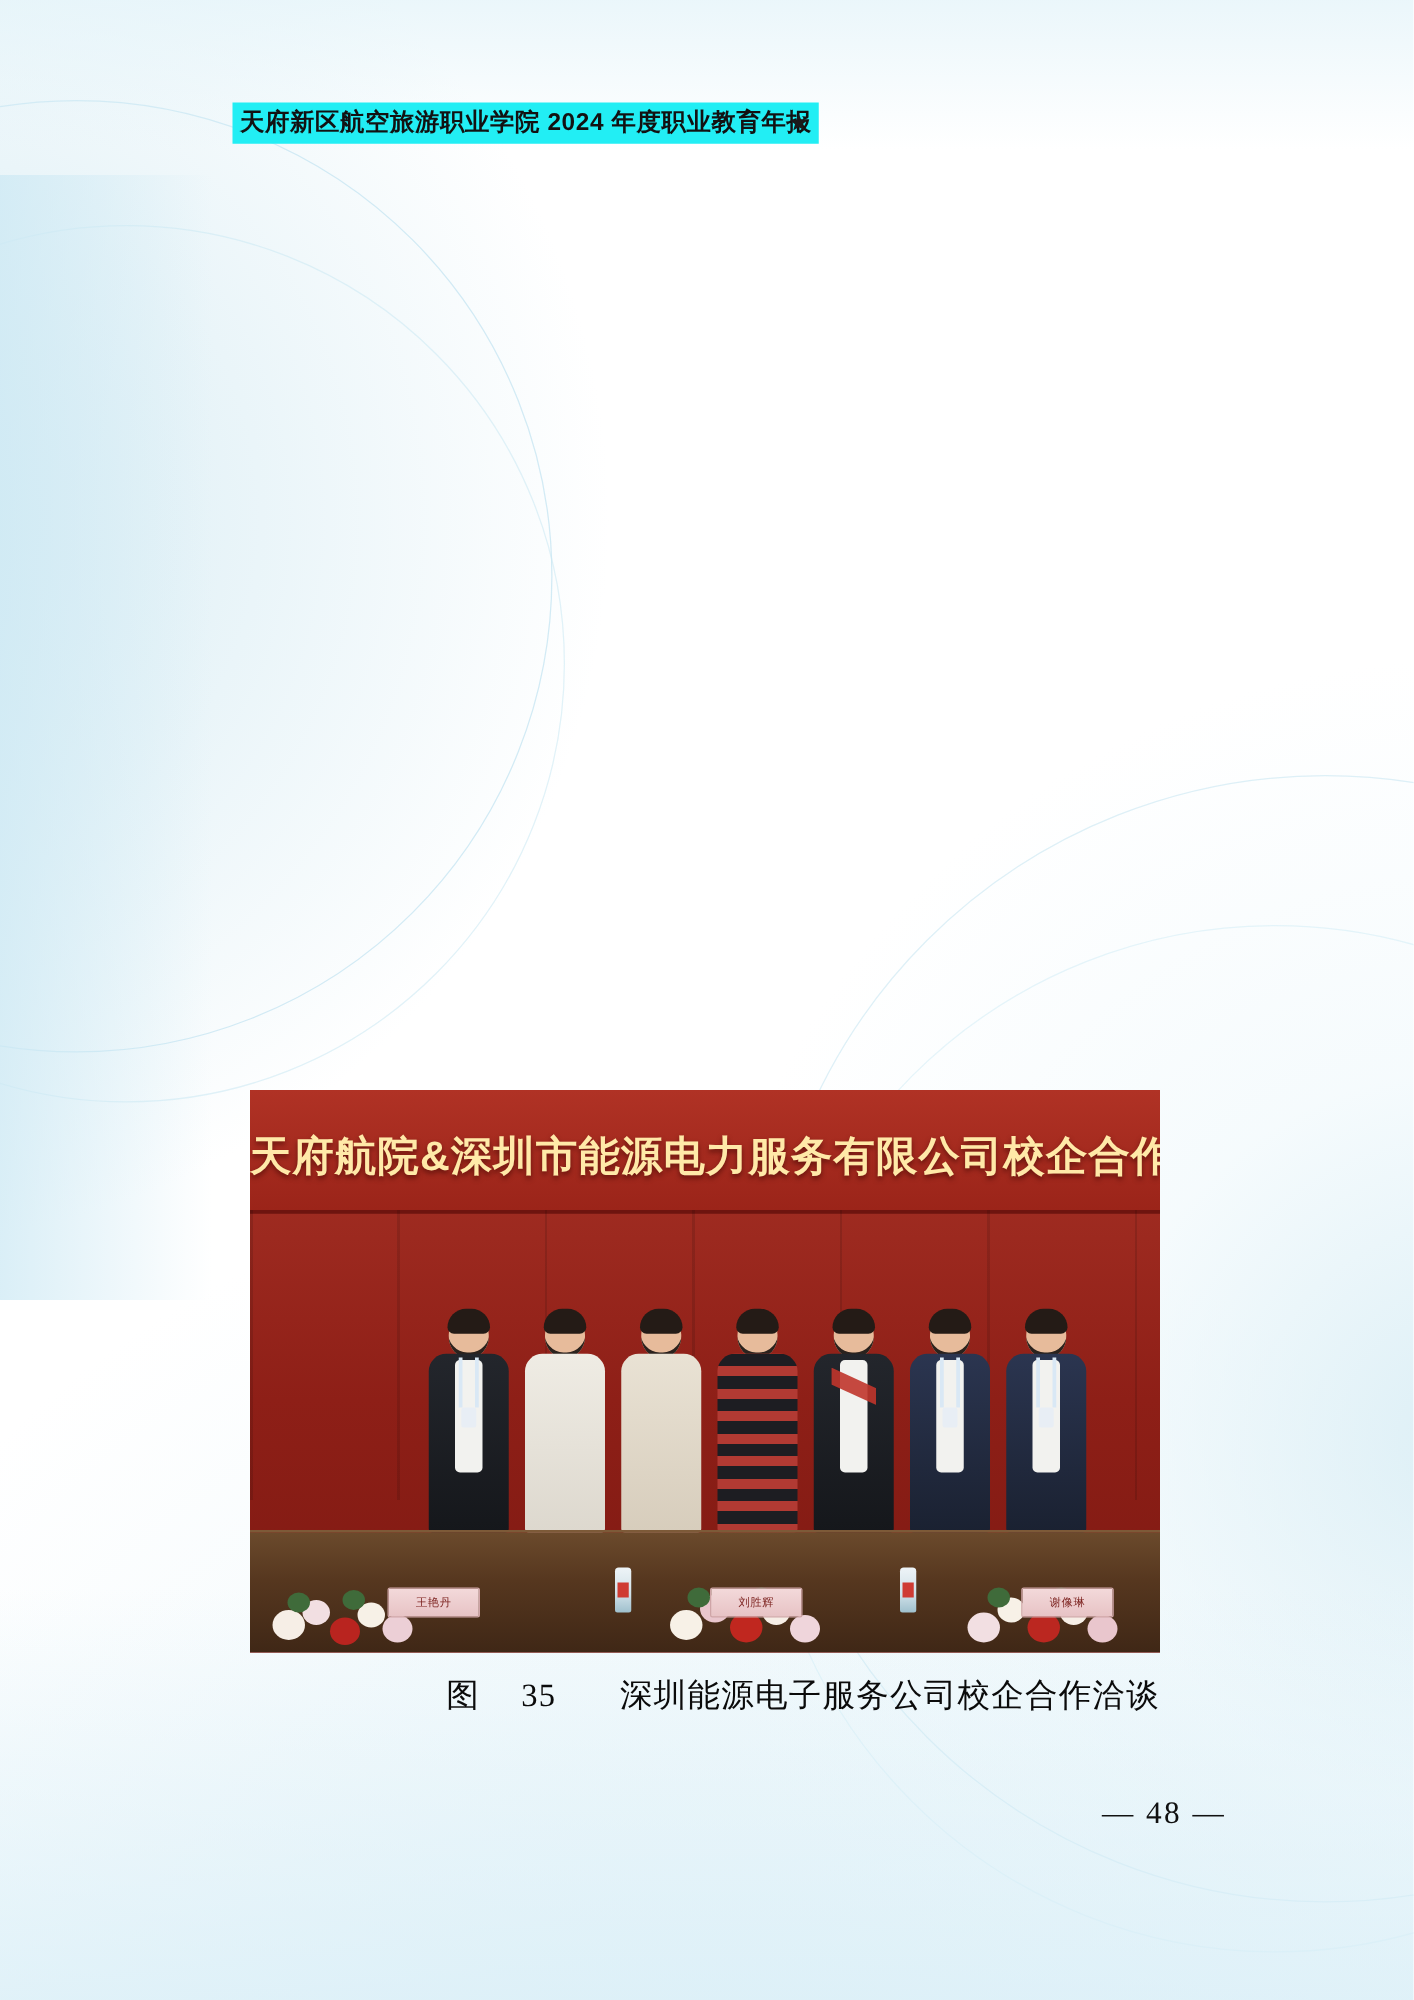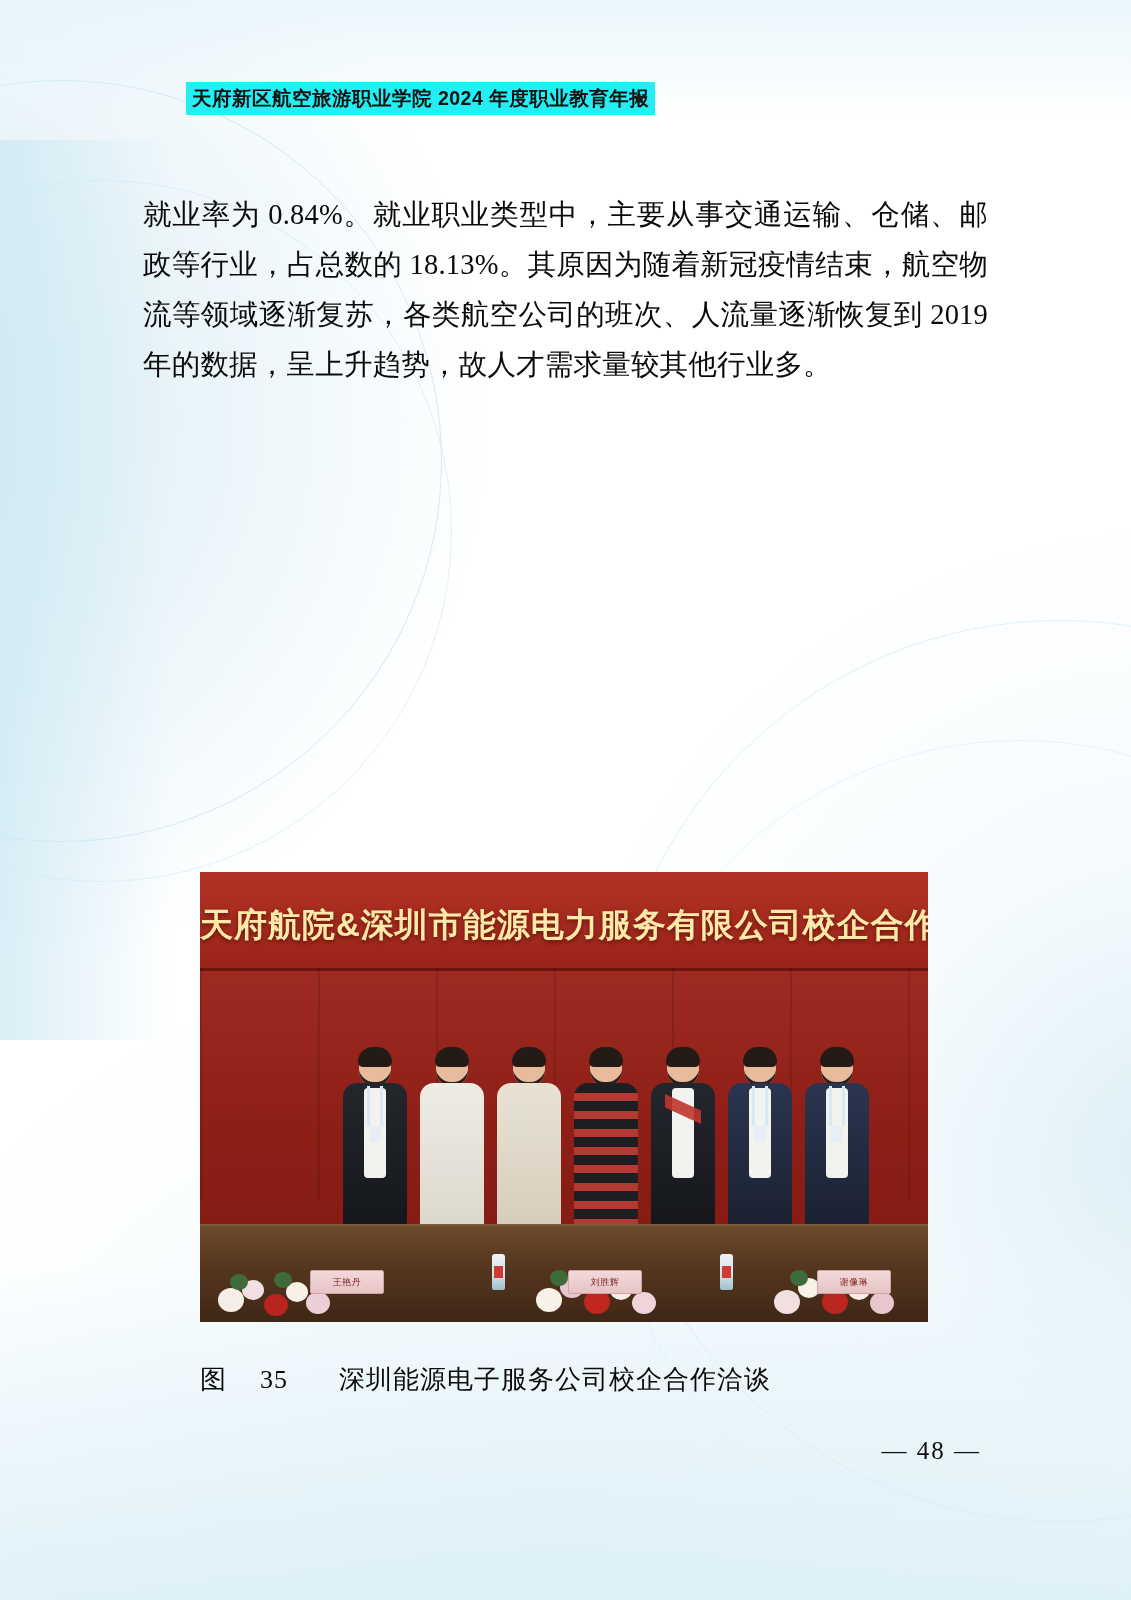--- a/index.html
+++ b/index.html
@@ -290,22 +290,22 @@
     border-radius: 3px 3px 2px 2px;
   }
   .bottle::after {
     content: "";
     position: absolute;
     left: 2px; top: 12px;
     width: 9px; height: 12px;
     background: #cf3b33;
   }
   .caption {
-    margin-top: 40px;
-    text-align: left;
+    margin-top: 17px;
+    text-align: right;
     font-size: 26px;
     color: #0b0b0b;
     letter-spacing: 1px;
     font-family: "Liberation Serif", "DejaVu Serif", serif;
   }
   .caption .gap { display: inline-block; width: 18px; }
 
   .page-number {
     position: absolute;
     right: 150px;
@@ -335,21 +335,20 @@
   <div class="header">
     <span class="header-text">天府新区航空旅游职业学院 2024 年度职业教育年报</span>
     <span class="header-badge">
       <svg viewBox="0 0 16 16" width="16" height="16" aria-hidden="true">
         <polygon points="8,1 9.9,5.8 15,6.1 11,9.4 12.4,14.4 8,11.6 3.6,14.4 5,9.4 1,6.1 6.1,5.8" fill="#1b1b1b"></polygon>
       </svg>
     </span>
   </div>
 
   <div class="content">
-    <p class="body-text">就业率为 0.84%。就业职业类型中，主要从事交通运输、仓储、邮政等行业，占总数的 18.13%。其原因为随着新冠疫情结束，航空物流等领域逐渐复苏，各类航空公司的班次、人流量逐渐恢复到 2019 年的数据，呈上升趋势，故人才需求量较其他行业多。</p>
   </div>
 
   <div class="figure">
     <div class="photo">
       <div class="photo-backdrop"></div>
       <div class="photo-toprail"></div>
       <div class="photo-panel-lines"></div>
       <div class="photo-banner">天府航院&amp;深圳市能源电力服务有限公司校企合作</div>
 
       <div class="person suit-dark" style="left:138px;">

